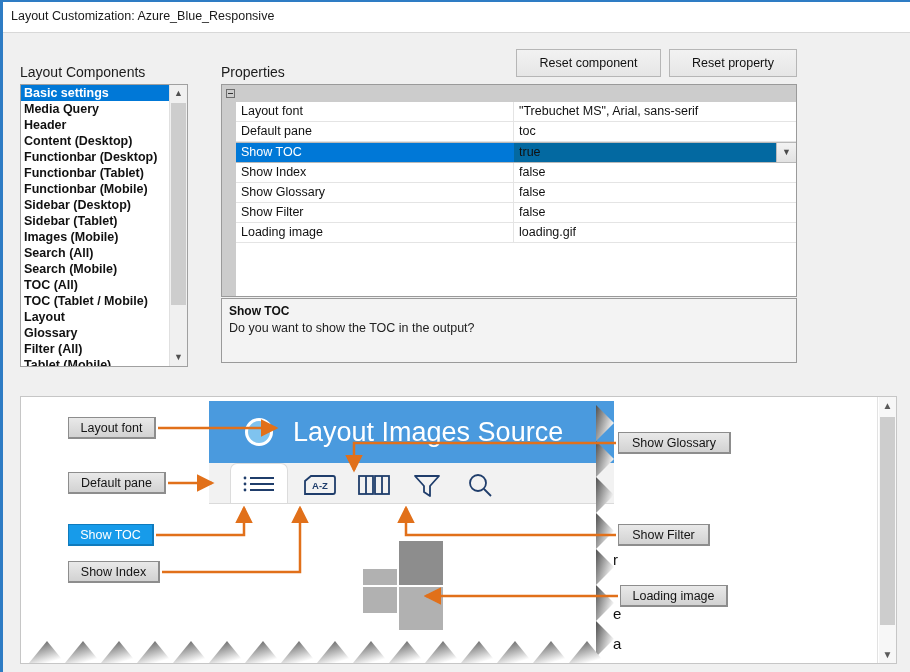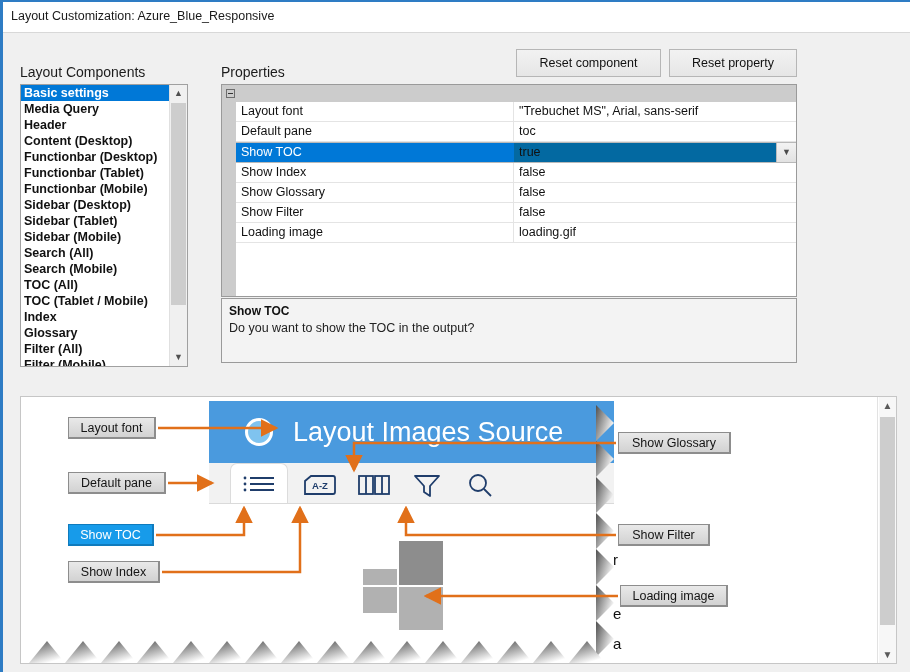--- a/index.html
+++ b/index.html
@@ -345,29 +345,29 @@
     <div class="listbox-inner" id="components-list">
         <div class="list-item selected">Basic settings</div>
         <div class="list-item">Media Query</div>
         <div class="list-item">Header</div>
         <div class="list-item">Content (Desktop)</div>
         <div class="list-item">Functionbar (Desktop)</div>
         <div class="list-item">Functionbar (Tablet)</div>
         <div class="list-item">Functionbar (Mobile)</div>
         <div class="list-item">Sidebar (Desktop)</div>
         <div class="list-item">Sidebar (Tablet)</div>
-        <div class="list-item">Sidebar (Mobile)</div>
+        <div class="list-item">Images (Mobile)</div>
         <div class="list-item">Search (All)</div>
         <div class="list-item">Search (Mobile)</div>
         <div class="list-item">TOC (All)</div>
         <div class="list-item">TOC (Tablet / Mobile)</div>
-        <div class="list-item">Index</div>
+        <div class="list-item">Layout</div>
         <div class="list-item">Glossary</div>
         <div class="list-item">Filter (All)</div>
-        <div class="list-item">Filter (Mobile)</div>
+        <div class="list-item">Tablet (Mobile)</div>
       </div>
     <div class="lb-scroll">
       <div class="lb-arrow up">▲</div>
       <div class="lb-thumb"></div>
       <div class="lb-arrow down">▼</div>
     </div>
   </div>
 
   <div class="propgrid">
     <div class="pg-header">

